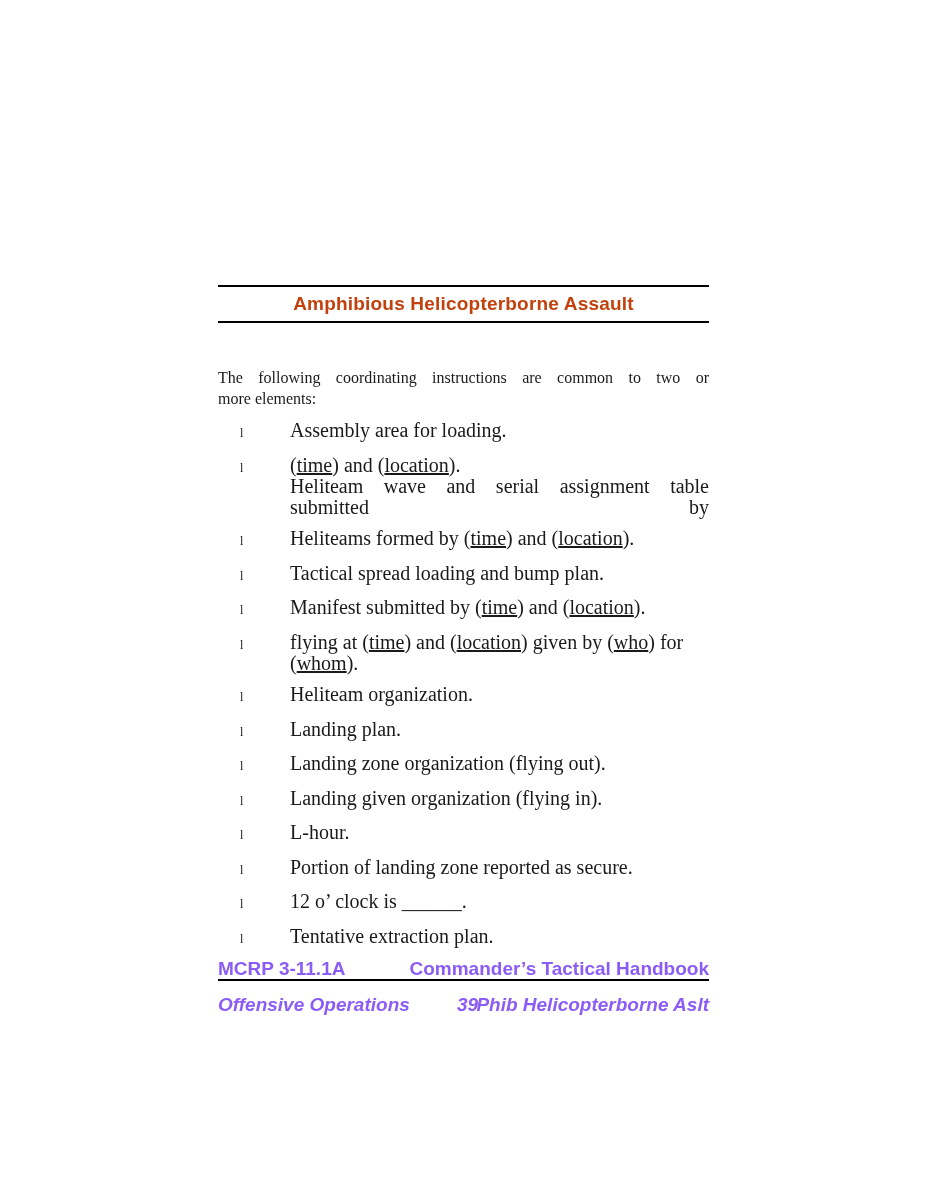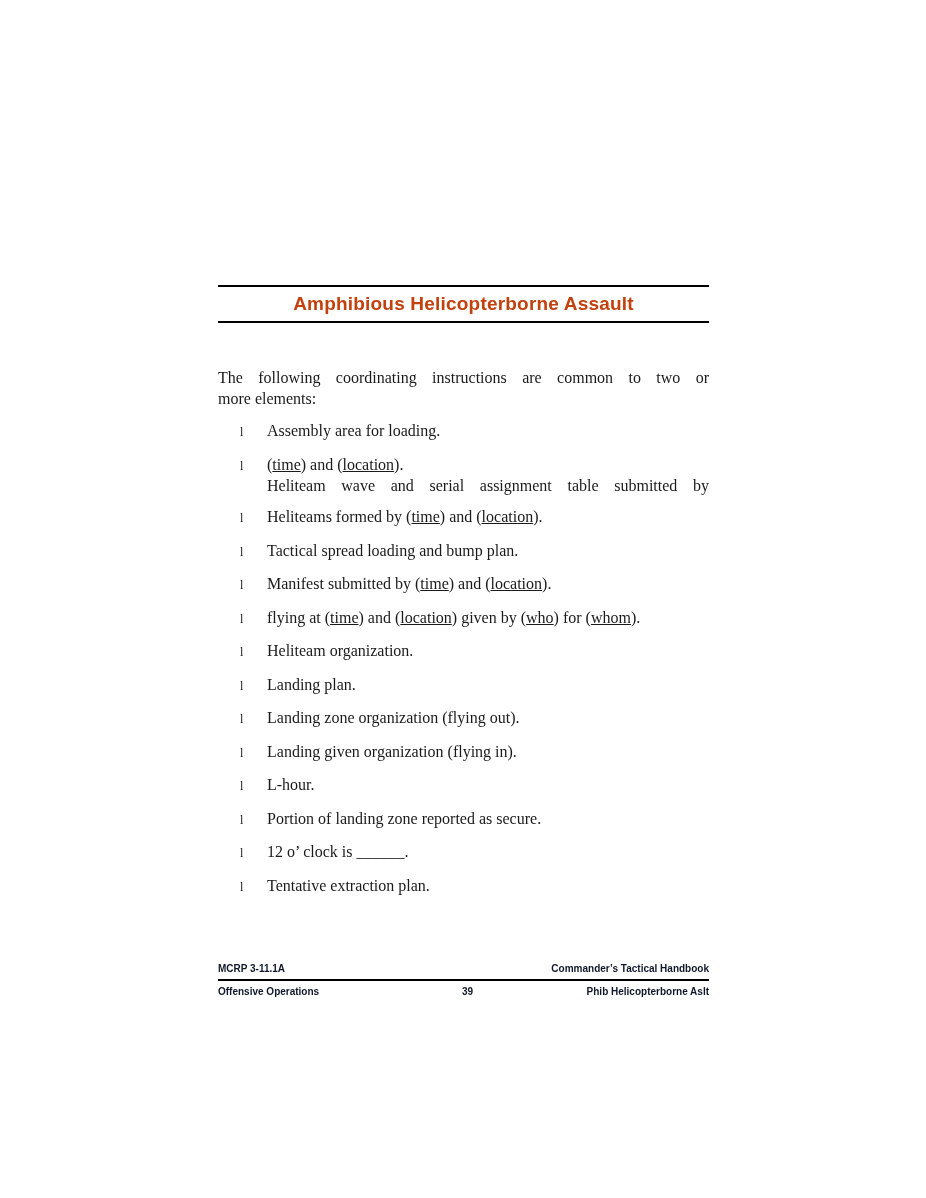--- a/index.html
+++ b/index.html
@@ -59,49 +59,51 @@
     width: 49px;
     box-sizing: border-box;
     padding-left: 22px;
     font-family: "Liberation Serif", serif;
     font-size: 12px;
     line-height: 21px;
     color: #1a1a1a;
   }
   .item-text {
     flex: 1 1 auto;
-    font-size: 16px;
-    line-height: 21px;
+    font-size: 20px;
+    line-height: 21px;
+    margin-left: 23px;
   }
   .u { text-decoration: underline; }
   .footer {
     position: absolute;
     left: 218px;
     top: 961px;
     width: 491px;
     font-family: "Liberation Sans", sans-serif;
     font-weight: bold;
-    font-size: 10px;
-    color: #0f172a;
+    font-size: 19px;
+    color: #8b5cf6;
   }
   .footer-row1 {
     display: flex;
     justify-content: space-between;
     align-items: baseline;
     line-height: 15px;
     border-bottom: 2px solid #000000;
     padding-bottom: 3px;
   }
   .footer-row2 {
     position: relative;
     display: flex;
     justify-content: space-between;
     align-items: baseline;
     line-height: 15px;
-    padding-top: 3px;
+    padding-top: 16px;
+    font-style: italic;
   }
   .page-num {
     position: absolute;
     left: 8px;
     right: 0;
     text-align: center;
   }
 </style>
 </head>
 <body>

